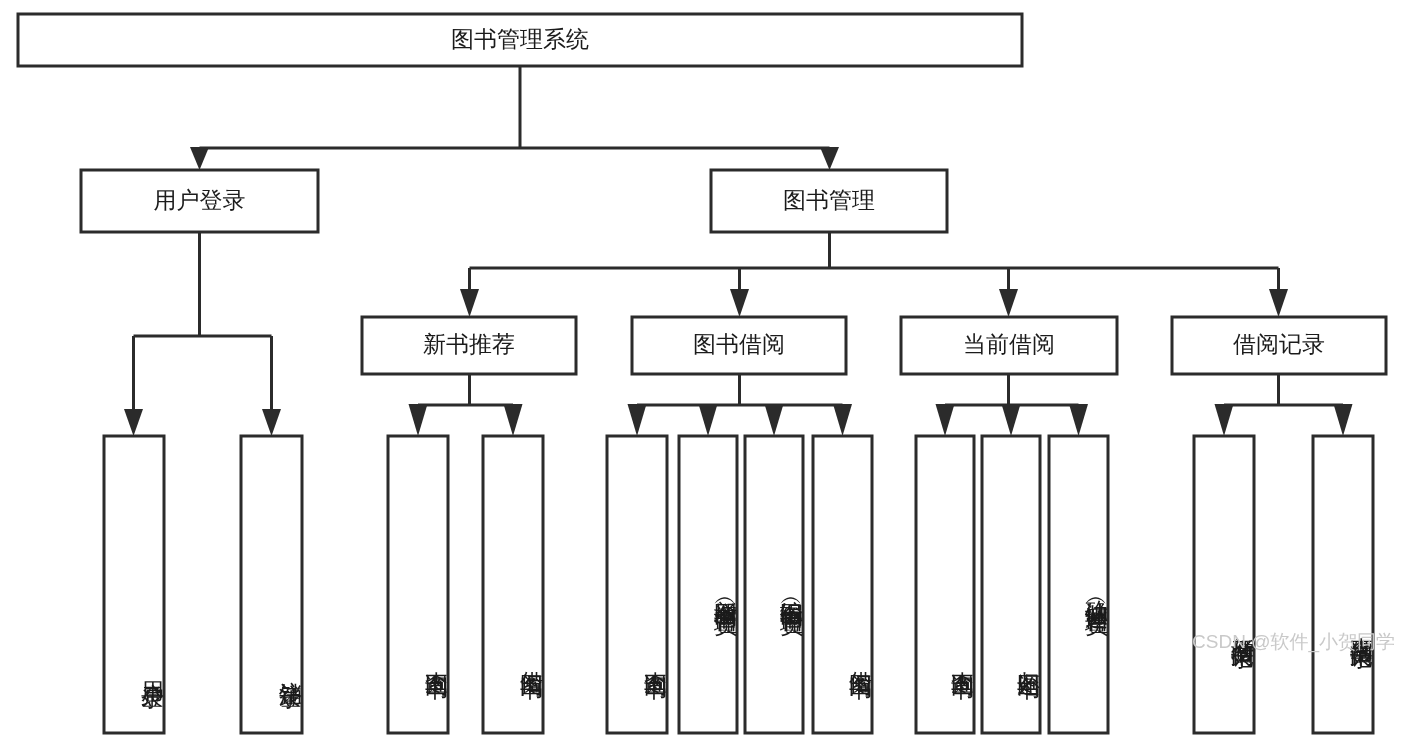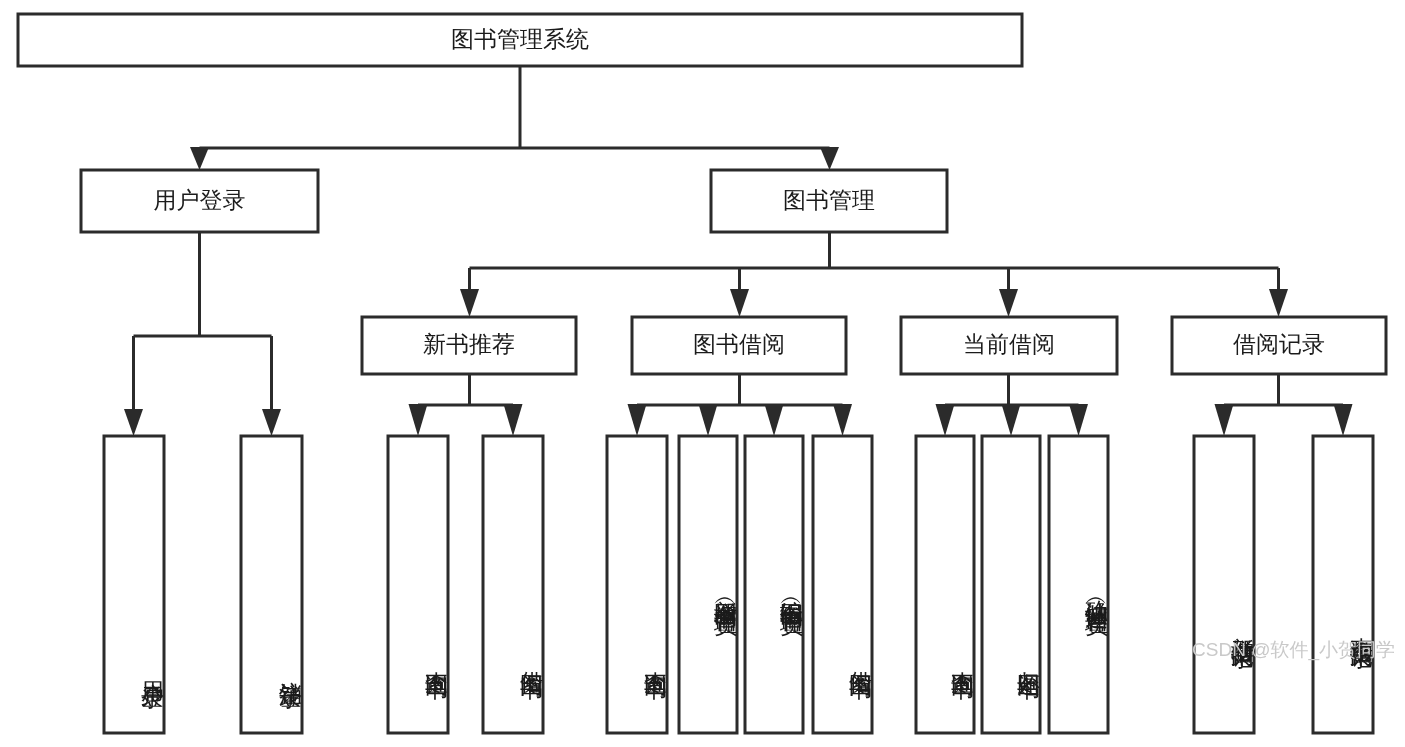--- a/index.html
+++ b/index.html
@@ -60,21 +60,21 @@
     line-height: 1;
     display: flex;
     align-items: flex-start;
     justify-content: center;
     white-space: nowrap;
     pointer-events: none;
   }
   .watermark {
     position: absolute;
     right: 10px;
-    bottom: 2px;
+    bottom: 10px;
     font-family: "Liberation Sans", "DejaVu Sans", sans-serif;
     font-size: 19px;
     color: #c9c9c9;
     white-space: nowrap;
     user-select: none;
   }
 </style>
 </head>
 <body>
 

